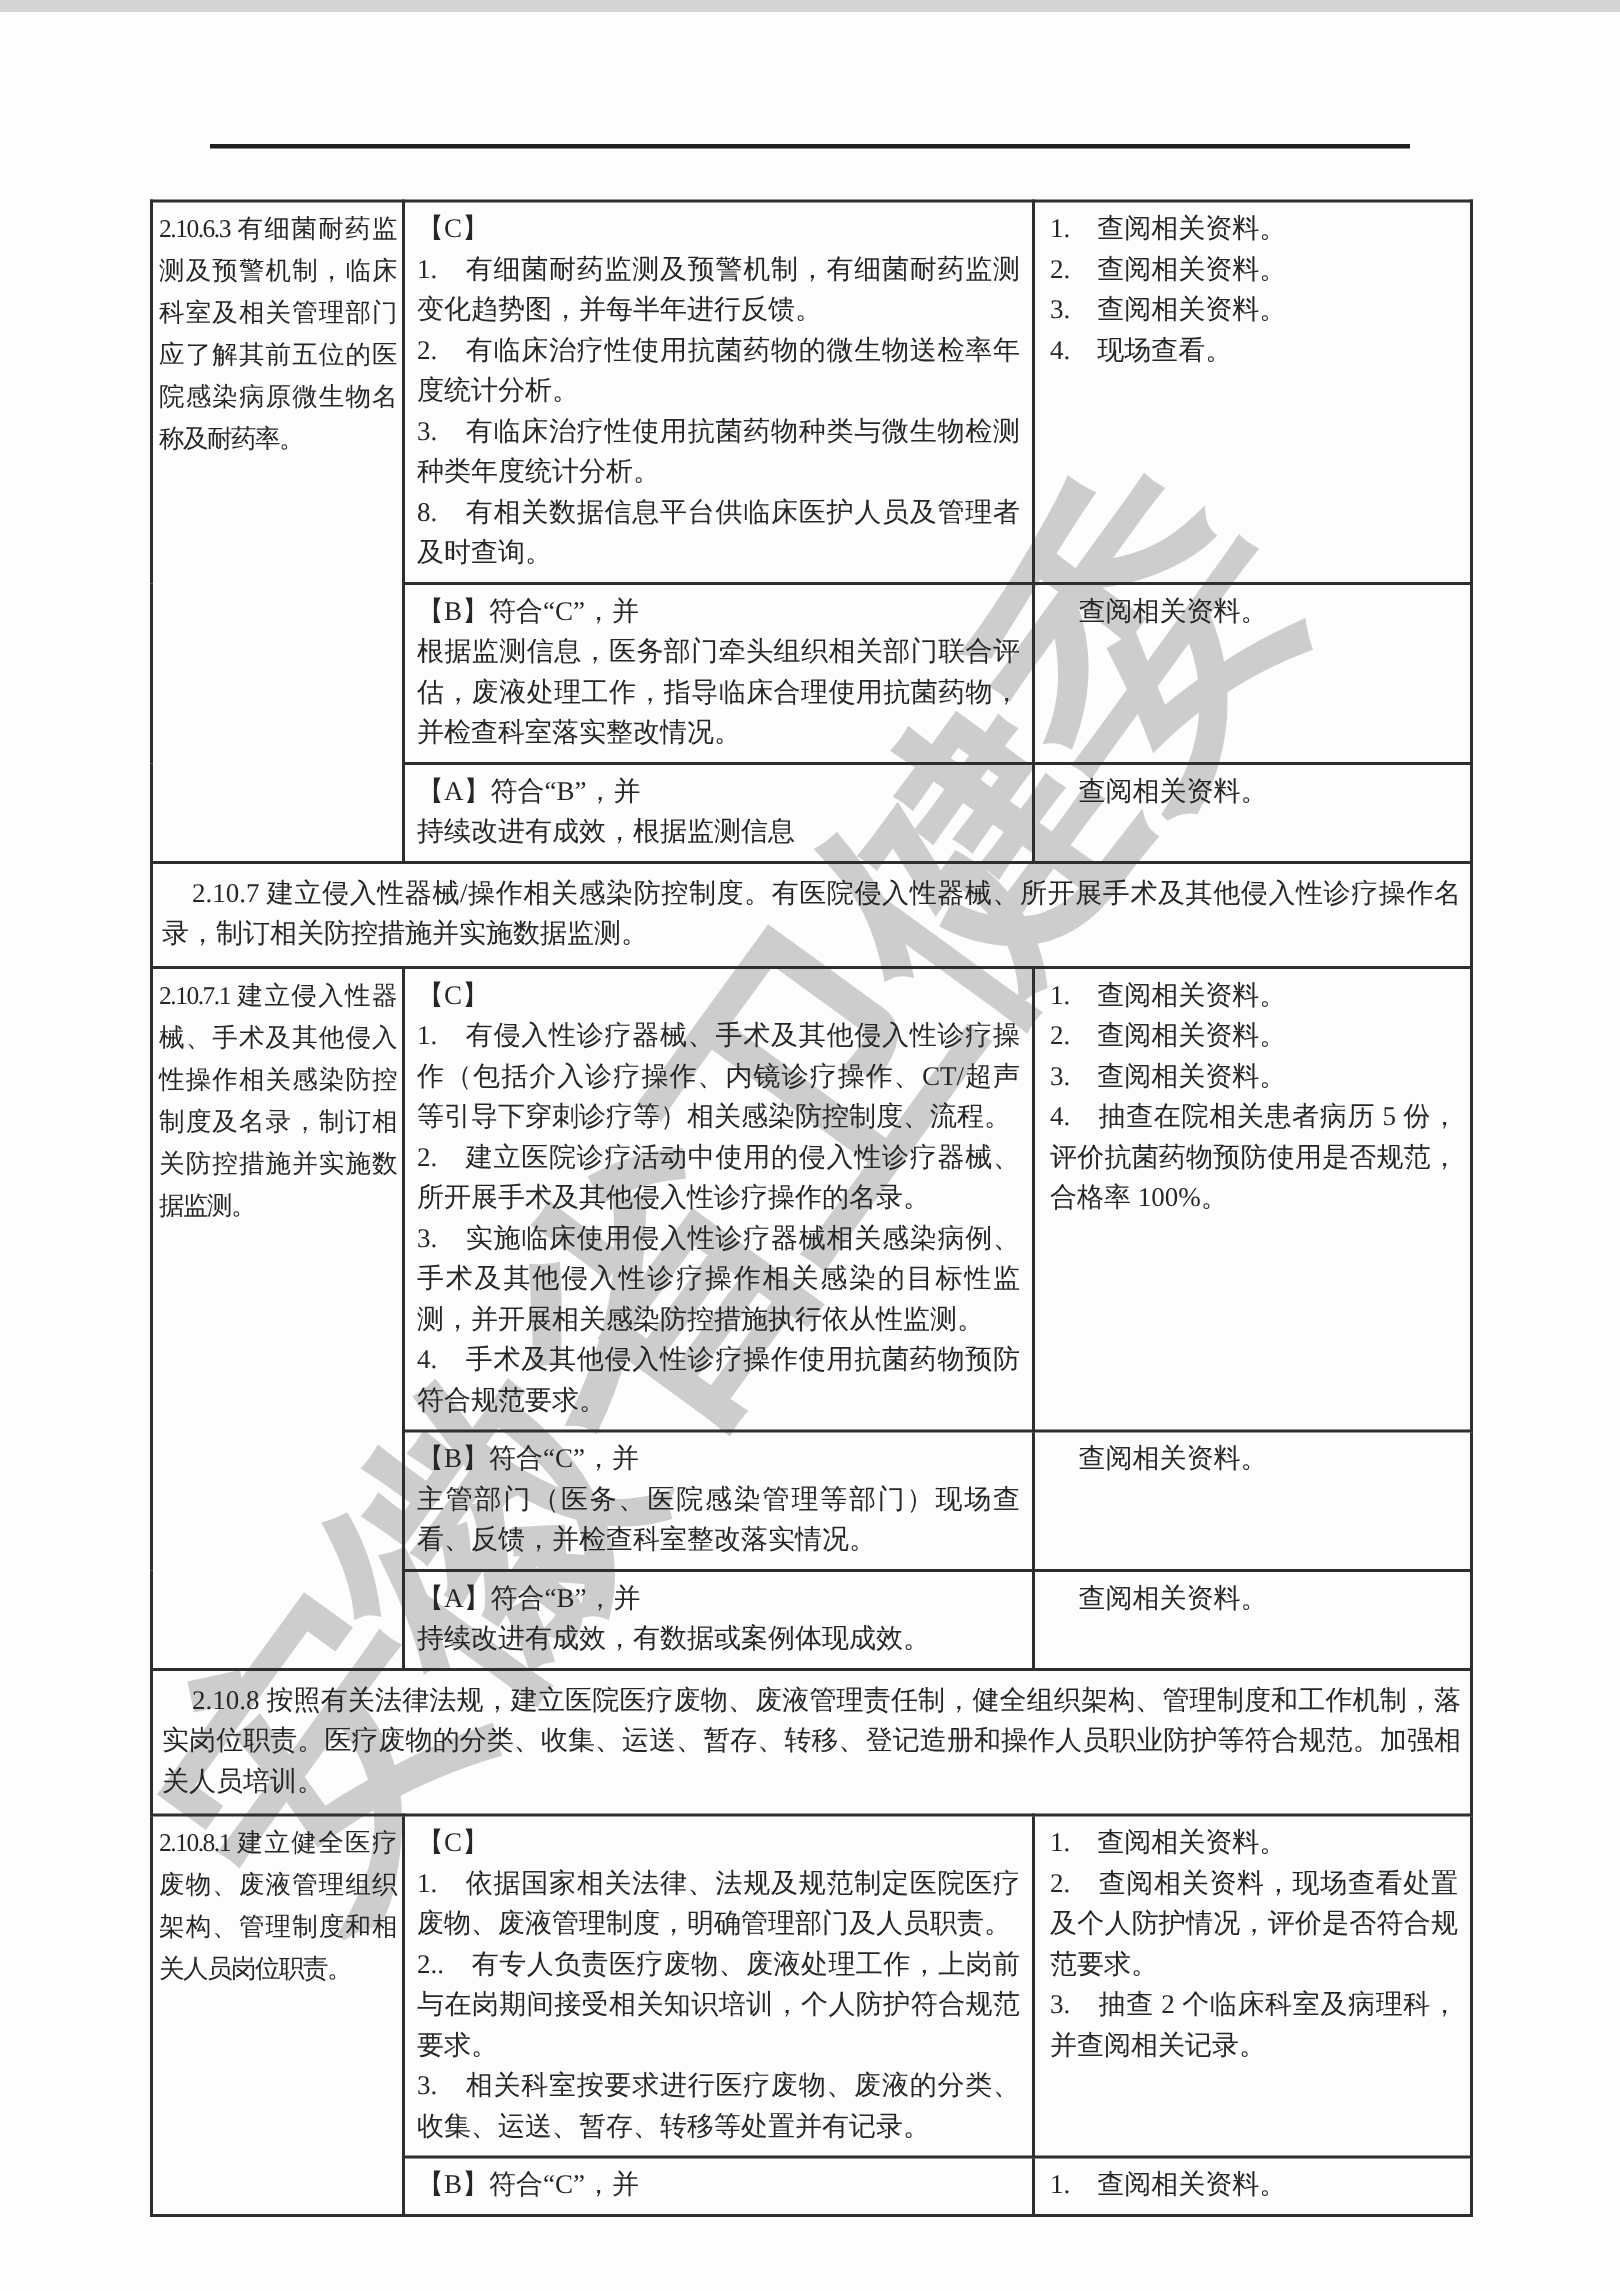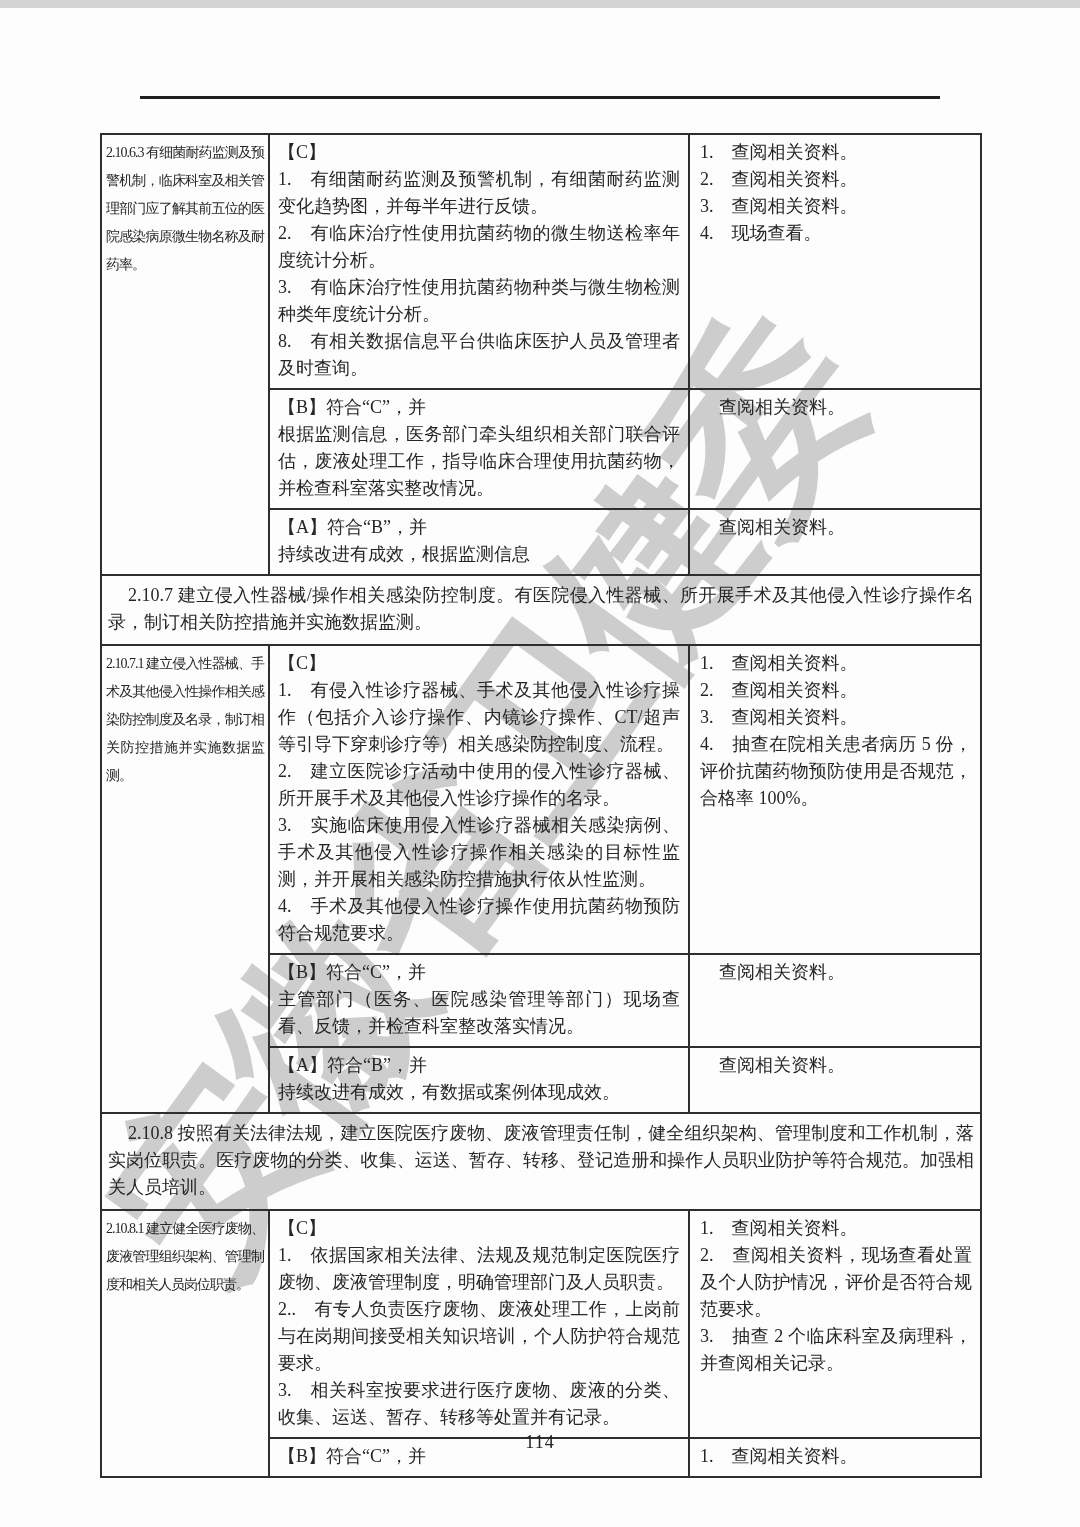--- a/index.html
+++ b/index.html
@@ -45,21 +45,21 @@
   td{
     border:2px solid #2e2e2e;
     vertical-align:top;
     padding:4px 8px 6px 8px;
     font-size:18px;line-height:27px;
     background:transparent;
   }
   td p{margin:0;text-align:justify;}
   td.left{
     padding:4px 4px 6px 4px;
-    font-size:14px;letter-spacing:-1px;line-height:28px;border-radius:23px;
+    font-size:17px;letter-spacing:-1px;line-height:28px;border-radius:23px;
   }
   td.eval{padding-left:10px;margin-top:32px;}
   td.eval-indent{padding-left:29px;}
   td.clause{padding:6px 6px 8px 6px;}
   td.clause p{text-indent:20px;font-family:Liberation Serif, serif;}
   .page-number{
     position:absolute;top:1432px;left:0;width:100%;
     text-align:center;
     font-size:18px;letter-spacing:1px;color:#222;
     z-index:1;
@@ -188,14 +188,13 @@
           <p>【B】符合“C”，并</p>
         </td>
         <td class="eval">
           <p>1.　查阅相关资料。</p>
         </td>
       </tr>
 
     </tbody>
   </table>
 
-  <div class="page-number">114</div>
 </div>
 
 </body></html>

